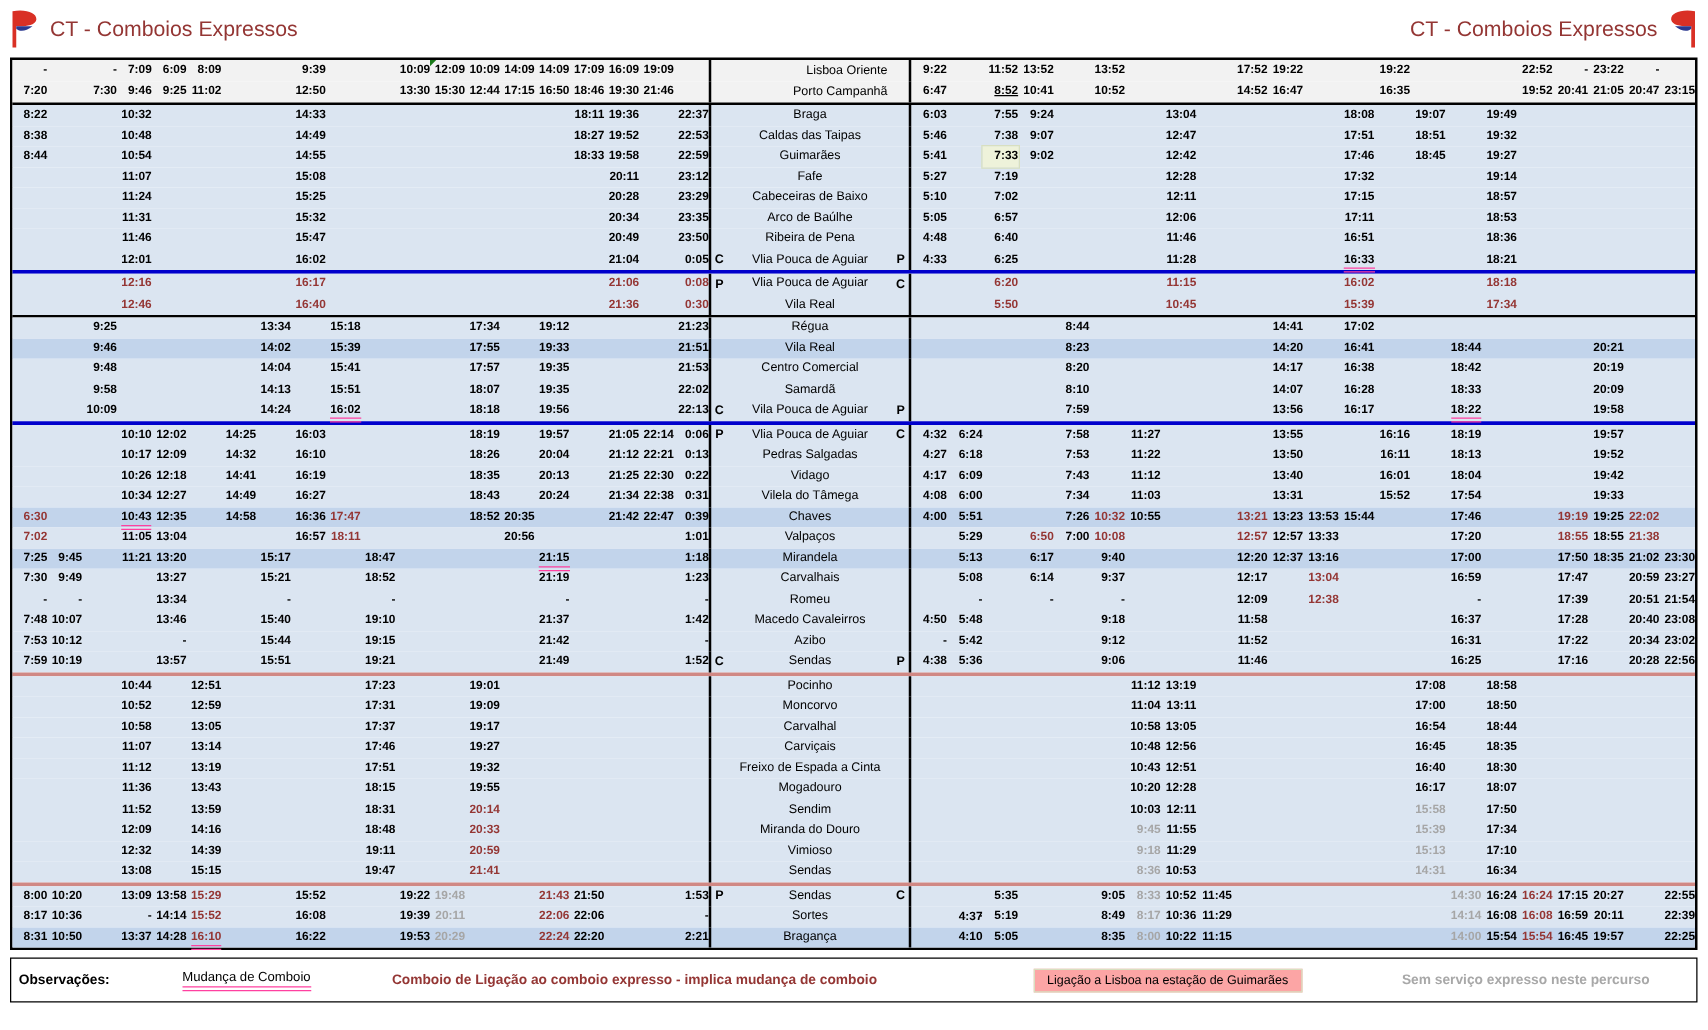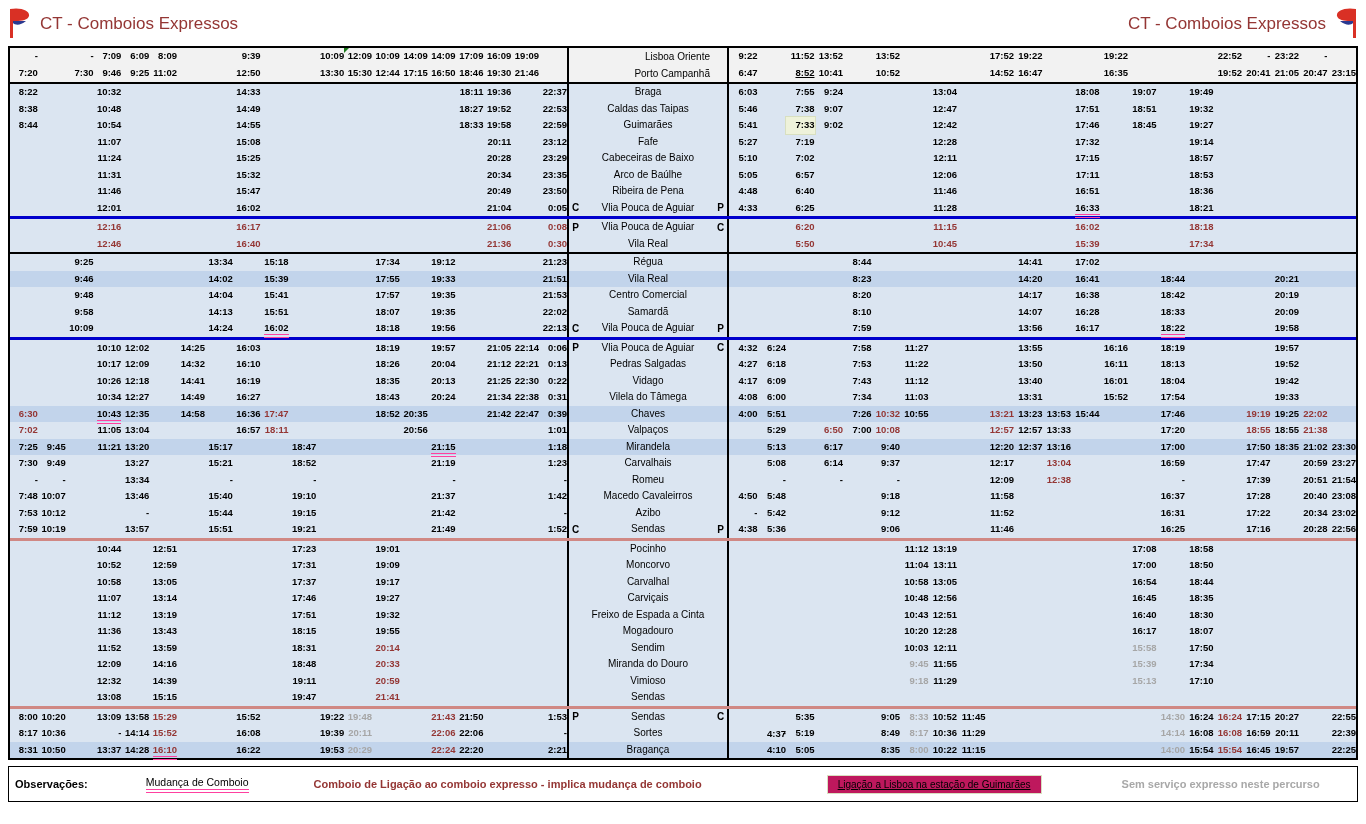--- a/index.html
+++ b/index.html
@@ -27,21 +27,21 @@
   .hrow .st-name{text-align:right;padding-right:4px;}
   .st-letter{width:13px;font-weight:bold;font-size:10px;text-align:center;color:#000;}
   .sep{height:3px;}
   .sep-blue{background:#0000cc;}
   .sep-black{background:#000;height:2px;}
   .sep-salmon{background:#d08884;}
   .legendbar{margin:6px 8px 0 8px;border:1px solid #000;height:34px;display:flex;align-items:center;background:#fff;}
   .lg-label{font-weight:bold;font-size:11px;margin-left:6px;color:#000;}
   .lg-mud{font-size:10.5px;color:#000;margin-left:58px;border-bottom:4px double #ff40a0;padding-bottom:1px;}
   .lg-lig{font-weight:bold;font-size:11px;color:#943634;margin-left:65px;}
-  .lg-lis{font-size:10px;color:#000;background:#be185d;border:1px solid #d8dfc0;padding:3px 10px;margin-left:125px;white-space:nowrap;text-decoration:underline;}
+  .lg-lis{font-size:10px;color:#000;background:#fca5a5;border:1px solid #d8dfc0;padding:3px 10px;margin-left:125px;white-space:nowrap;}
   .lg-sem{font-weight:bold;font-size:11px;color:#a8a8a8;margin-left:80px;white-space:nowrap;}
 </style>
 </head>
 <body>
 
 <div class="page">
 
   <div class="titlebar">
     <svg class="logo" viewBox="0 0 26 32">
       <path d="M4 1 C 16 -1 24 3 23 8 C 22 12 16 13 10 13 L7 13 L7 30 L4 30 Z" fill="#d93025"></path>
@@ -967,20 +967,26 @@
           <div class="cell" style="grid-column: 4;">13:08</div>
           <div class="cell" style="grid-column: 6;">15:15</div>
           <div class="cell" style="grid-column: 11;">19:47</div>
           <div class="cell red" style="grid-column: 14;">21:41</div>
         </div>
         <div class="station">
           <span class="st-letter"></span>
           <span class="st-name">Sendas</span>
           <span class="st-letter"></span>
         </div>
+        <div class="rgrid">
+          <div class="cell gray" style="grid-column: 7;">8:36</div>
+          <div class="cell" style="grid-column: 8;">10:53</div>
+          <div class="cell gray" style="grid-column: 15;">14:31</div>
+          <div class="cell" style="grid-column: 17;">16:34</div>
+        </div>
       </div>
       <div class="sep sep-salmon"></div>
       <div class="row">
         <div class="lgrid">
           <div class="cell" style="grid-column: 1;">8:00</div>
           <div class="cell" style="grid-column: 2;">10:20</div>
           <div class="cell" style="grid-column: 4;">13:09</div>
           <div class="cell" style="grid-column: 5;">13:58</div>
           <div class="cell red" style="grid-column: 6;">15:29</div>
           <div class="cell" style="grid-column: 9;">15:52</div>

